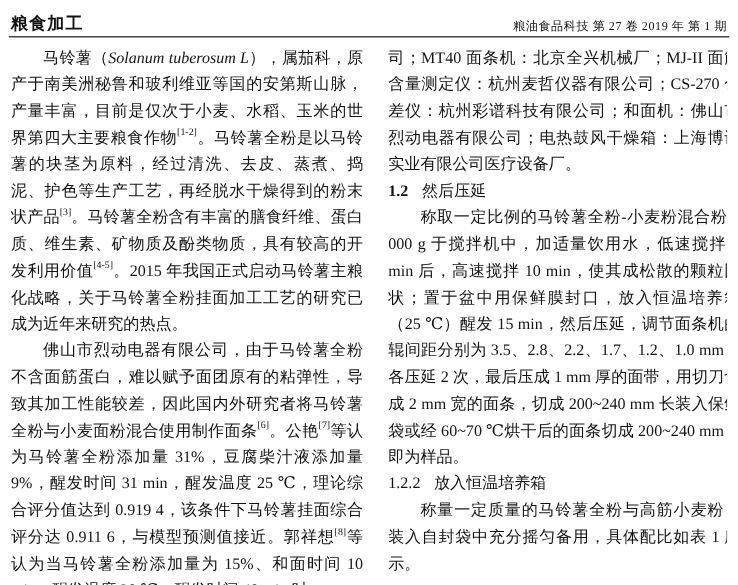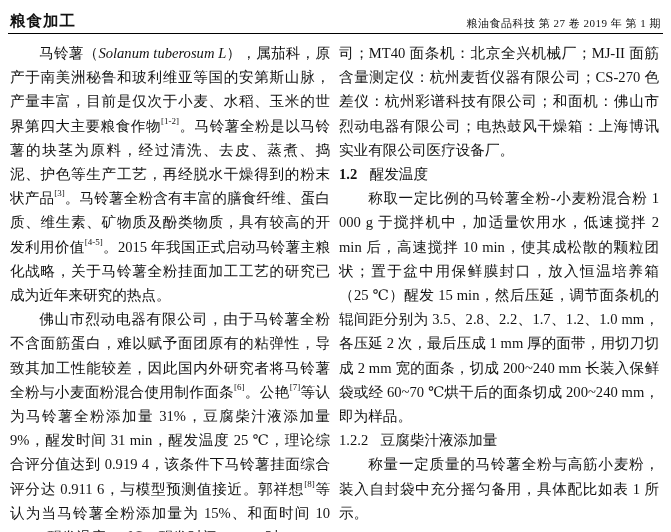--- a/index.html
+++ b/index.html
@@ -42,21 +42,21 @@
     right: 8px;
     border-top: 1.7px solid #000;
   }
   .columns {
     position: absolute;
     top: 41px;
     left: 10px;
     width: 651px;
     height: 491px;
     display: flex;
-    gap: 9px;
+    gap: 23px;
     overflow: hidden;
   }
   .col {
     flex: 0 0 320px;
     width: 320px;
     font-size: 14.6px;
     line-height: 24.2px;
     text-align: justify;
     text-justify: inter-character;
   }
@@ -85,19 +85,19 @@
     <span class="header-journal">粮油食品科技 第 27 卷 2019 年 第 1 期</span>
   </div>
   <div class="rule"></div>
   <div class="columns">
     <div class="col">
         <p class="para indent"><span>马铃薯（</span><span class="latin-italic">Solanum tuberosum L</span><span>），属茄科，原产于南美洲秘鲁和玻利维亚等国的安第斯山脉，产量丰富，目前是仅次于小麦、水稻、玉米的世界第四大主要粮食作物</span><sup class="ref">[1-2]</sup><span>。马铃薯全粉是以马铃薯的块茎为原料，经过清洗、去皮、蒸煮、捣泥、护色等生产工艺，再经脱水干燥得到的粉末状产品</span><sup class="ref">[3]</sup><span>。马铃薯全粉含有丰富的膳食纤维、蛋白质、维生素、矿物质及酚类物质，具有较高的开发利用价值</span><sup class="ref">[4-5]</sup><span>。2015 年我国正式启动马铃薯主粮化战略，关于马铃薯全粉挂面加工工艺的研究已成为近年来研究的热点。</span></p>
         <p class="para indent"><span>佛山市烈动电器有限公司，由于马铃薯全粉不含面筋蛋白，难以赋予面团原有的粘弹性，导致其加工性能较差，因此国内外研究者将马铃薯全粉与小麦面粉混合使用制作面条</span><sup class="ref">[6]</sup><span>。公艳</span><sup class="ref">[7]</sup><span>等认为马铃薯全粉添加量 31%，豆腐柴汁液添加量 9%，醒发时间 31 min，醒发温度 25 ℃，理论综合评分值达到 0.919 4，该条件下马铃薯挂面综合评分达 0.911 6，与模型预测值接近。郭祥想</span><sup class="ref">[8]</sup><span>等认为当马铃薯全粉添加量为 15%、和面时间 10 min、醒发温度 30 ℃、醒发时间 40 min 时</span></p>
       </div>
     <div class="col">
         <p class="para"><span>司；MT40 面条机：北京全兴机械厂；MJ-II 面筋含量测定仪：杭州麦哲仪器有限公司；CS-270 色差仪：杭州彩谱科技有限公司；和面机：佛山市烈动电器有限公司；电热鼓风干燥箱：上海博讯实业有限公司医疗设备厂。</span></p>
-        <p class="heading h2"><span class="num">1.2</span><span class="title">醒发温度</span></p>
+        <p class="heading h2"><span class="num">1.2</span><span class="title">然后压延</span></p>
         <p class="para indent"><span>称取一定比例的马铃薯全粉-小麦粉混合粉 1 000 g 于搅拌机中，加适量饮用水，低速搅拌 2 min 后，高速搅拌 10 min，使其成松散的颗粒团状；置于盆中用保鲜膜封口，放入恒温培养箱（25 ℃）醒发 15 min，然后压延，调节面条机的辊间距分别为 3.5、2.8、2.2、1.7、1.2、1.0 mm，各压延 2 次，最后压成 1 mm 厚的面带，用切刀切成 2 mm 宽的面条，切成 200~240 mm 长装入保鲜袋或经 60~70 ℃烘干后的面条切成 200~240 mm，即为样品。</span></p>
-        <p class="heading h3"><span class="num">1.2.2</span><span class="title">豆腐柴汁液添加量</span></p>
+        <p class="heading h3"><span class="num">1.2.2</span><span class="title">放入恒温培养箱</span></p>
         <p class="para indent"><span>称量一定质量的马铃薯全粉与高筋小麦粉，装入自封袋中充分摇匀备用，具体配比如表 1 所示。</span></p>
       </div>
   </div>
 </div>
 
 </body></html>

